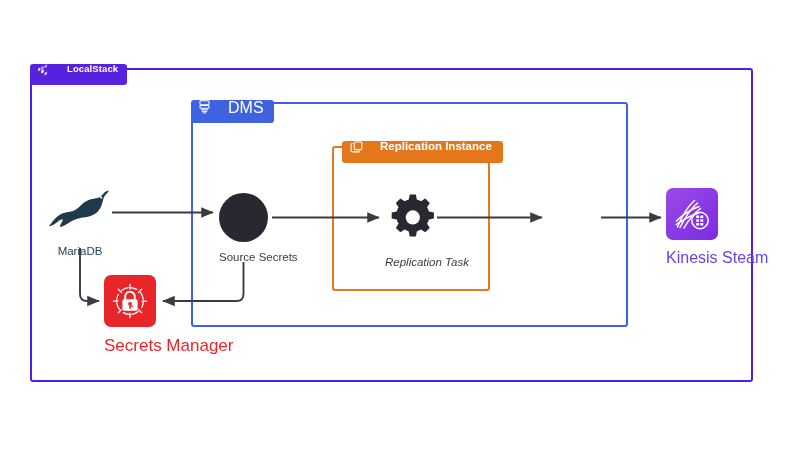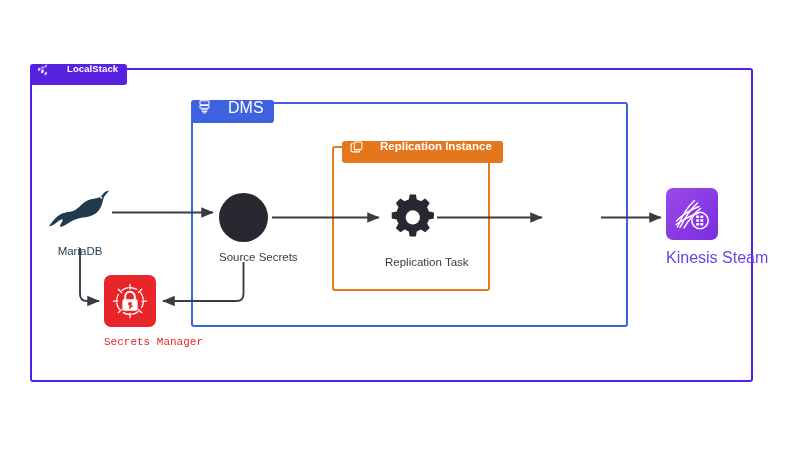--- a/index.html
+++ b/index.html
@@ -92,32 +92,32 @@
     flex-direction: column;
   }
   .node-label {
     margin-top: 9px;
     font-size: 11.5px;
     color: #3b3b44;
     white-space: nowrap;
     text-align: center;
   }
   .node-label.accent-navy { color: #1f3a4d; }
-  .node-label.accent-red { color: #e8262a; font-size: 11px; font-family: Liberation Mono, monospace; }
+  .node-label.accent-red { color: #e8262a; font-size: 17px; }
   .node-label.accent-purple { color: #6b42e8; font-size: 16px; }
 
   .circle-node {
     width: 49px; height: 49px;
     border-radius: 50%;
     background: #282830;
   }
 
   #mariadb-node { left: 48px; top: 188px; }
   #source-endpoint-node { left: 219px; top: 193px; }
-  #replication-task-node { left: 385px; top: 193px; }
+  #replication-task-node { left: 385px; top: 193px; font-style: italic; }
   #target-endpoint-node { left: 548px; top: 193px; }
   #secrets-manager-node { left: 104px; top: 275px; }
   #kinesis-node { left: 666px; top: 188px; }
 
   .aws-tile {
     width: 52px; height: 52px;
     border-radius: 7px;
     display: flex;
     align-items: center;
     justify-content: center;

